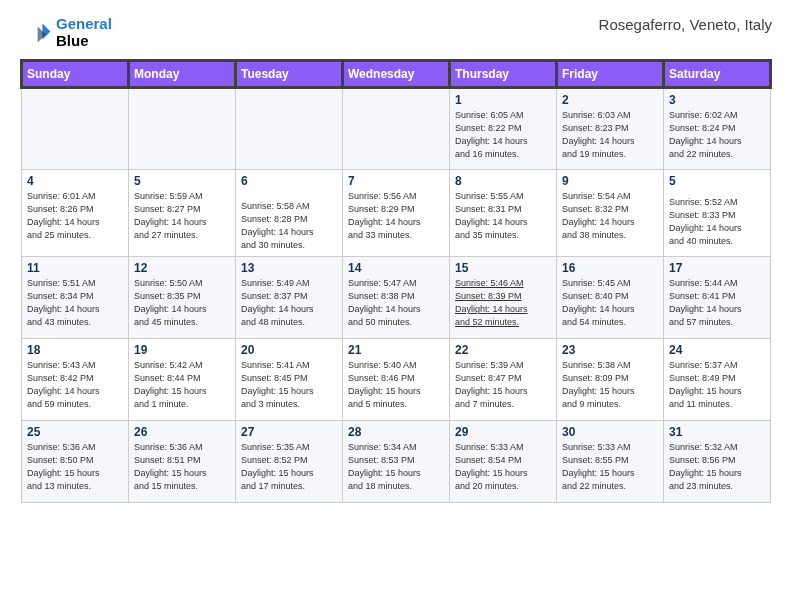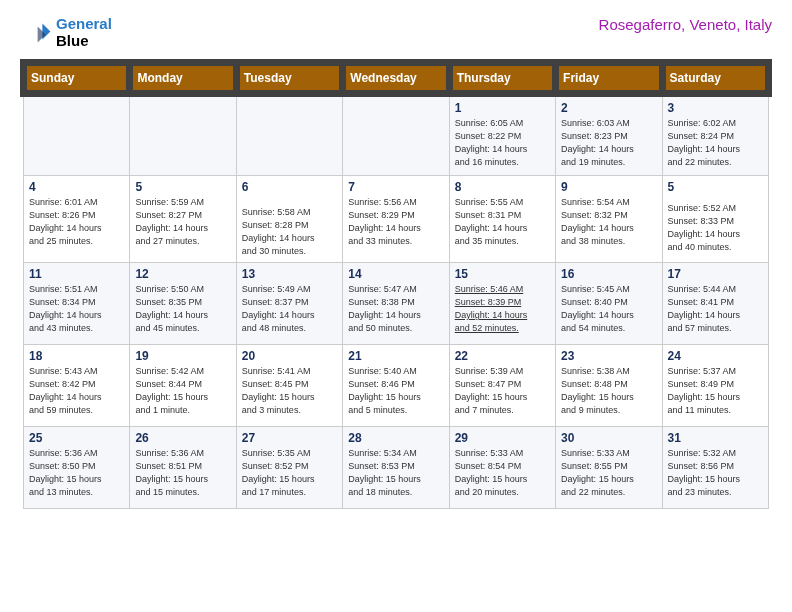--- a/index.html
+++ b/index.html
@@ -41,35 +41,35 @@
       text-align: right;
     }
     .month-title {
       font-size: 36px;
       font-weight: bold;
       color: #1a2e5a;
       line-height: 1.1;
     }
     .location {
       font-size: 15px;
-      color: #a21caf;
+      color: #404040;
     }
     table {
       width: 100%;
       border-collapse: collapse;
       table-layout: fixed;
     }
     thead tr th {
-      background: #a16207;
+      background: #8b5cf6;
       color: #fff;
       font-size: 12px;
       font-weight: bold;
       padding: 5px 4px;
       text-align: left;
-      border: 7px solid #404040;
+      border: 3px solid #404040;
     }
     tbody tr td {
       border: 1px solid #ccc;
       vertical-align: top;
       padding: 4px 5px;
       font-size: 9.5px;
       color: #222;
       height: 82px;
       background: #fff;
     }
@@ -286,21 +286,21 @@
           <td>
             <span class="day-num">22</span>
             <div class="day-info" style="white-space: pre-line;">Sunrise: 5:39 AM
 Sunset: 8:47 PM
 Daylight: 15 hours
 and 7 minutes.</div>
           </td>
           <td>
             <span class="day-num">23</span>
             <div class="day-info" style="white-space: pre-line;">Sunrise: 5:38 AM
-Sunset: 8:48 PM
+Sunset: 8:09 PM
 Daylight: 15 hours
 and 9 minutes.</div>
           </td>
           <td>
             <span class="day-num">24</span>
             <div class="day-info" style="white-space: pre-line;">Sunrise: 5:37 AM
 Sunset: 8:49 PM
 Daylight: 15 hours
 and 11 minutes.</div>
           </td>

